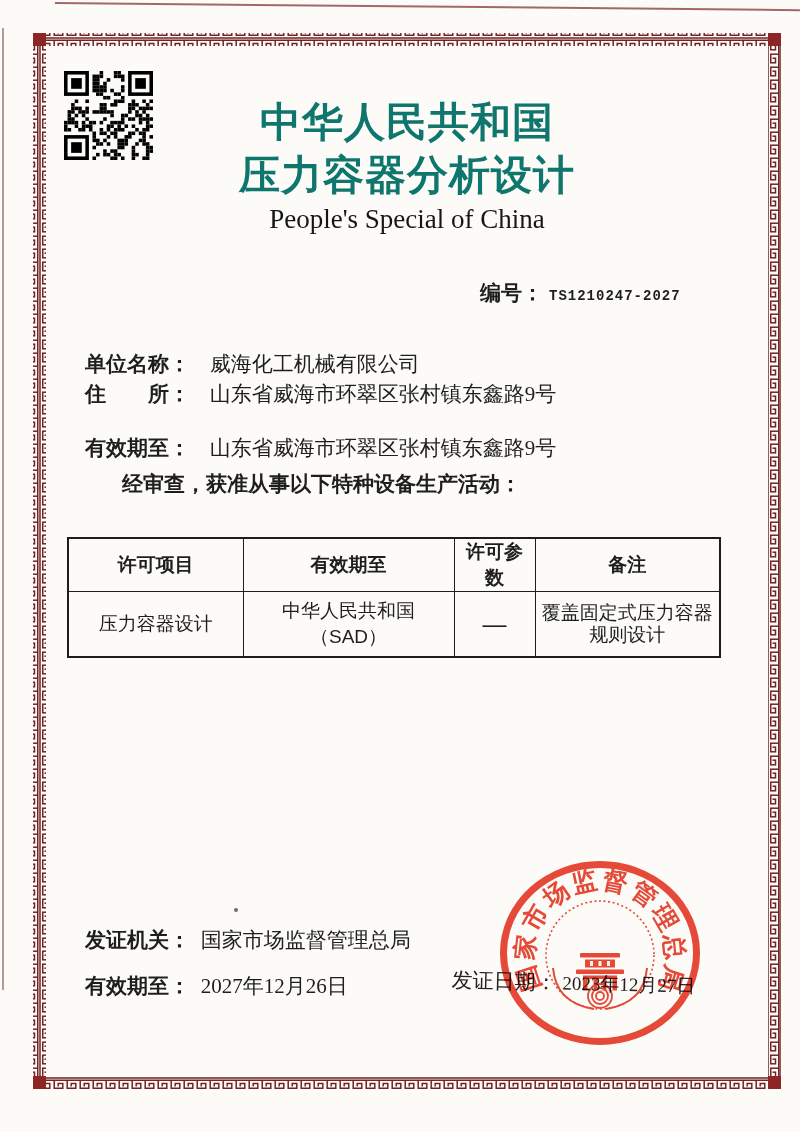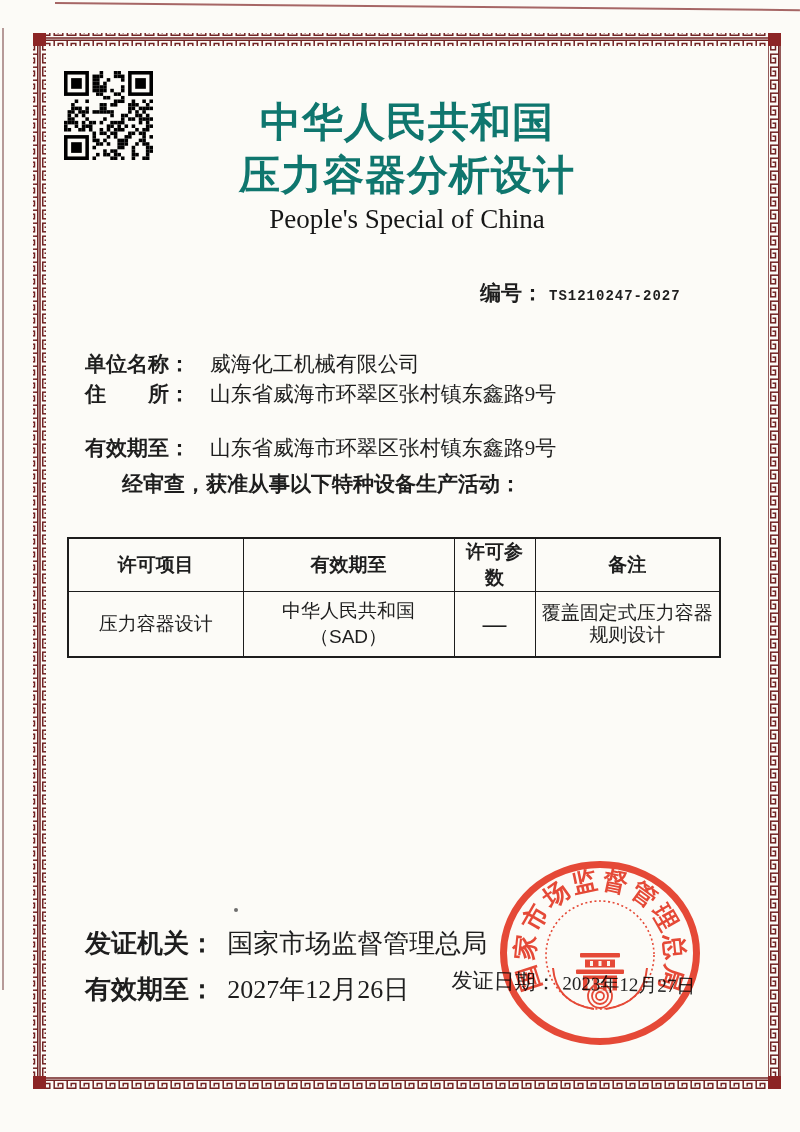--- a/index.html
+++ b/index.html
@@ -72,21 +72,21 @@
     text-align:center;vertical-align:middle;
     padding:0 3px;
   }
   table.license{border:2.5px solid #1d1d1d;}
   table.license th{height:44px;font-weight:700;}
   table.license td{height:64px;}
   td.remark{text-align:left;line-height:1.18;}
   .preline{white-space:pre-line;}
   td.param{font-size:24px;}
   
-  .footer-row{position:absolute;left:85px;white-space:nowrap;font-size:26px;}
+  .footer-row{position:absolute;left:85px;white-space:nowrap;font-size:21px;}
   .footer-row .lbl{display:inline-block;min-width:98px;font-weight:700;}
   .footer-row .val{
     margin-left:5px;font-family:"Liberation Serif","DejaVu Serif",serif;
   }
   .row-issuer{top:926px;}
   .row-valid{top:972px;}
   .issue-date{
     position:absolute;left:452px;top:966px;white-space:nowrap;
     font-size:21px;color:#222;
     transform:rotate(1.3deg);transform-origin:left top;

